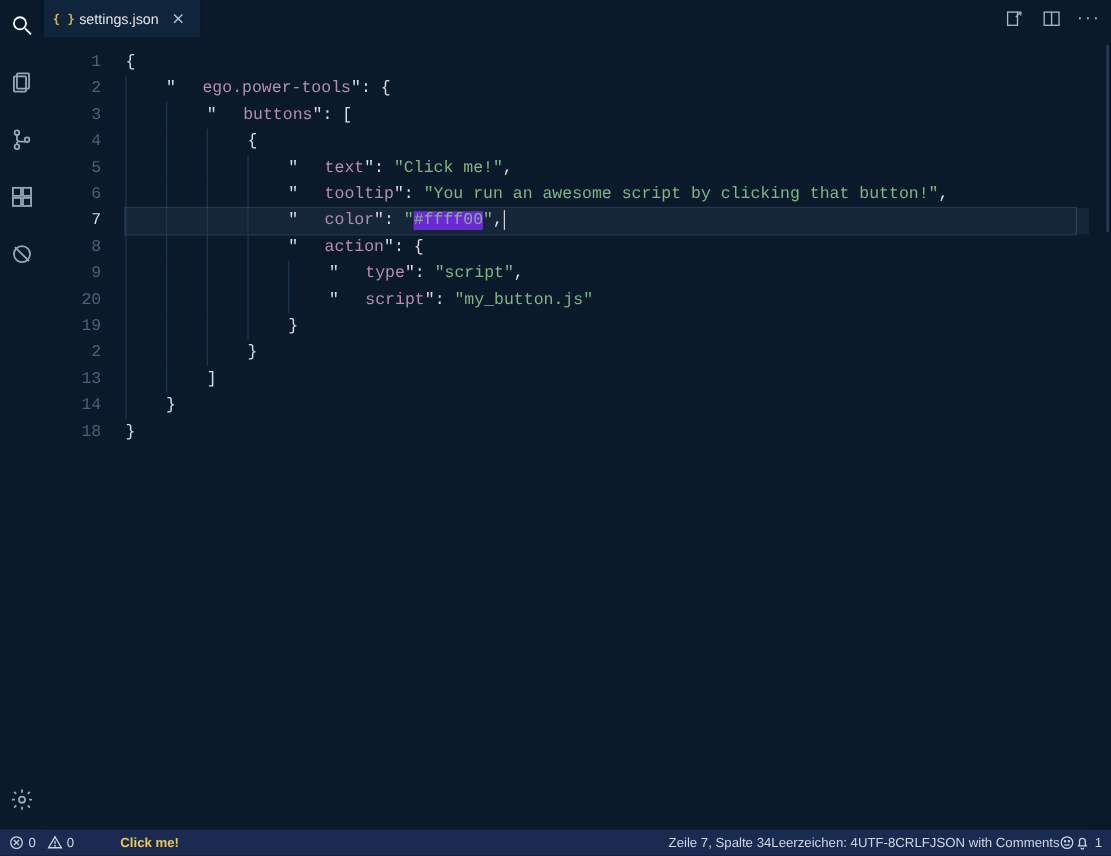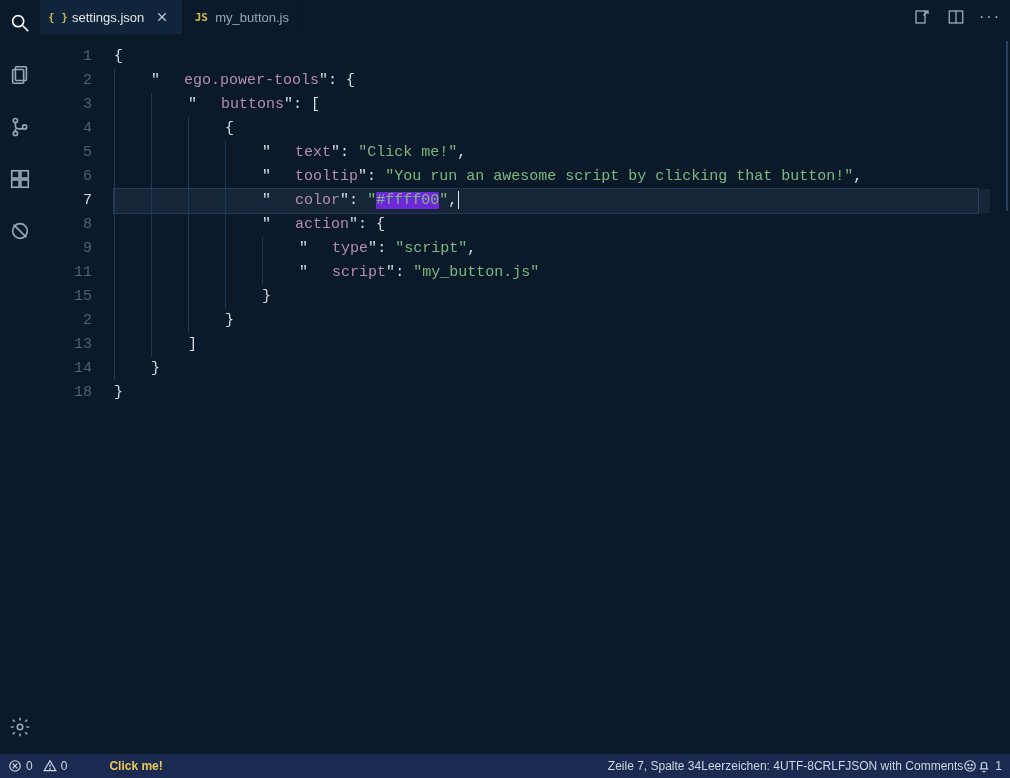--- a/index.html
+++ b/index.html
@@ -234,24 +234,20 @@
     <div class="tabs-row" id="tabs-row">
         <div class="tab active">
           <span class="file-icon json">{ }</span>
           <span>settings.json</span>
           <span class="tab-close">
             <svg viewBox="0 0 16 16" width="12" height="12">
               <line x1="3" y1="3" x2="13" y2="13" stroke="currentColor" stroke-width="1.6"></line>
               <line x1="13" y1="3" x2="3" y2="13" stroke="currentColor" stroke-width="1.6"></line>
             </svg>
           </span>
-        </div>
-        <div class="tab">
-          <span class="file-icon js">JS</span>
-          <span>my_button.js</span>
         </div>
         <div class="tabs-right">
           <div class="tr-btn">
             <svg viewBox="0 0 24 24">
               <rect x="4" y="4" width="12" height="16"></rect>
               <path d="M16 4h4v4"></path>
               <path d="M20 4l-6 6"></path>
             </svg>
           </div>
           <div class="tr-btn">
@@ -270,22 +266,22 @@
       <div class="gutter" id="gutter">
           <div class="ln">1</div>
           <div class="ln">2</div>
           <div class="ln">3</div>
           <div class="ln">4</div>
           <div class="ln">5</div>
           <div class="ln">6</div>
           <div class="ln cur">7</div>
           <div class="ln">8</div>
           <div class="ln">9</div>
-          <div class="ln">11</div>
-          <div class="ln">15</div>
+          <div class="ln">20</div>
+          <div class="ln">19</div>
           <div class="ln">2</div>
           <div class="ln">13</div>
           <div class="ln">14</div>
           <div class="ln">18</div>
         </div>
       <div class="code" id="code"><div class="row"><span class="tok-punc">{</span></div><div class="row"><span class="indent-guide"></span>    <span class="tok-punc">"</span><span class="tok-key">ego.power-tools</span><span class="tok-punc">"</span><span class="tok-punc">: {</span></div><div class="row"><span class="indent-guide"></span>    <span class="indent-guide"></span>    <span class="tok-punc">"</span><span class="tok-key">buttons</span><span class="tok-punc">"</span><span class="tok-punc">: [</span></div><div class="row"><span class="indent-guide"></span>    <span class="indent-guide"></span>    <span class="indent-guide"></span>    <span class="tok-punc">{</span></div><div class="row"><span class="indent-guide"></span>    <span class="indent-guide"></span>    <span class="indent-guide"></span>    <span class="indent-guide"></span>    <span class="tok-punc">"</span><span class="tok-key">text</span><span class="tok-punc">"</span><span class="tok-punc">: </span><span class="tok-str">"Click me!"</span><span class="tok-punc">,</span></div><div class="row"><span class="indent-guide"></span>    <span class="indent-guide"></span>    <span class="indent-guide"></span>    <span class="indent-guide"></span>    <span class="tok-punc">"</span><span class="tok-key">tooltip</span><span class="tok-punc">"</span><span class="tok-punc">: </span><span class="tok-str">"You run an awesome script by clicking that button!"</span><span class="tok-punc">,</span></div><div class="row cur"><span class="indent-guide"></span>    <span class="indent-guide"></span>    <span class="indent-guide"></span>    <span class="indent-guide"></span>    <span class="tok-punc">"</span><span class="tok-key">color</span><span class="tok-punc">"</span><span class="tok-punc">: </span><span class="tok-str">"</span><span class="tok-str sel">#ffff00</span><span class="tok-str">"</span><span class="tok-punc">,</span><span class="caret"></span></div><div class="row"><span class="indent-guide"></span>    <span class="indent-guide"></span>    <span class="indent-guide"></span>    <span class="indent-guide"></span>    <span class="tok-punc">"</span><span class="tok-key">action</span><span class="tok-punc">"</span><span class="tok-punc">: {</span></div><div class="row"><span class="indent-guide"></span>    <span class="indent-guide"></span>    <span class="indent-guide"></span>    <span class="indent-guide"></span>    <span class="indent-guide"></span>    <span class="tok-punc">"</span><span class="tok-key">type</span><span class="tok-punc">"</span><span class="tok-punc">: </span><span class="tok-str">"script"</span><span class="tok-punc">,</span></div><div class="row"><span class="indent-guide"></span>    <span class="indent-guide"></span>    <span class="indent-guide"></span>    <span class="indent-guide"></span>    <span class="indent-guide"></span>    <span class="tok-punc">"</span><span class="tok-key">script</span><span class="tok-punc">"</span><span class="tok-punc">: </span><span class="tok-str">"my_button.js"</span></div><div class="row"><span class="indent-guide"></span>    <span class="indent-guide"></span>    <span class="indent-guide"></span>    <span class="indent-guide"></span>    <span class="tok-punc">}</span></div><div class="row"><span class="indent-guide"></span>    <span class="indent-guide"></span>    <span class="indent-guide"></span>    <span class="tok-punc">}</span></div><div class="row"><span class="indent-guide"></span>    <span class="indent-guide"></span>    <span class="tok-punc">]</span></div><div class="row"><span class="indent-guide"></span>    <span class="tok-punc">}</span></div><div class="row"><span class="tok-punc">}</span></div></div>
       <div class="minimap">
         <div class="scroll-indicator">
         </div>
       </div>

